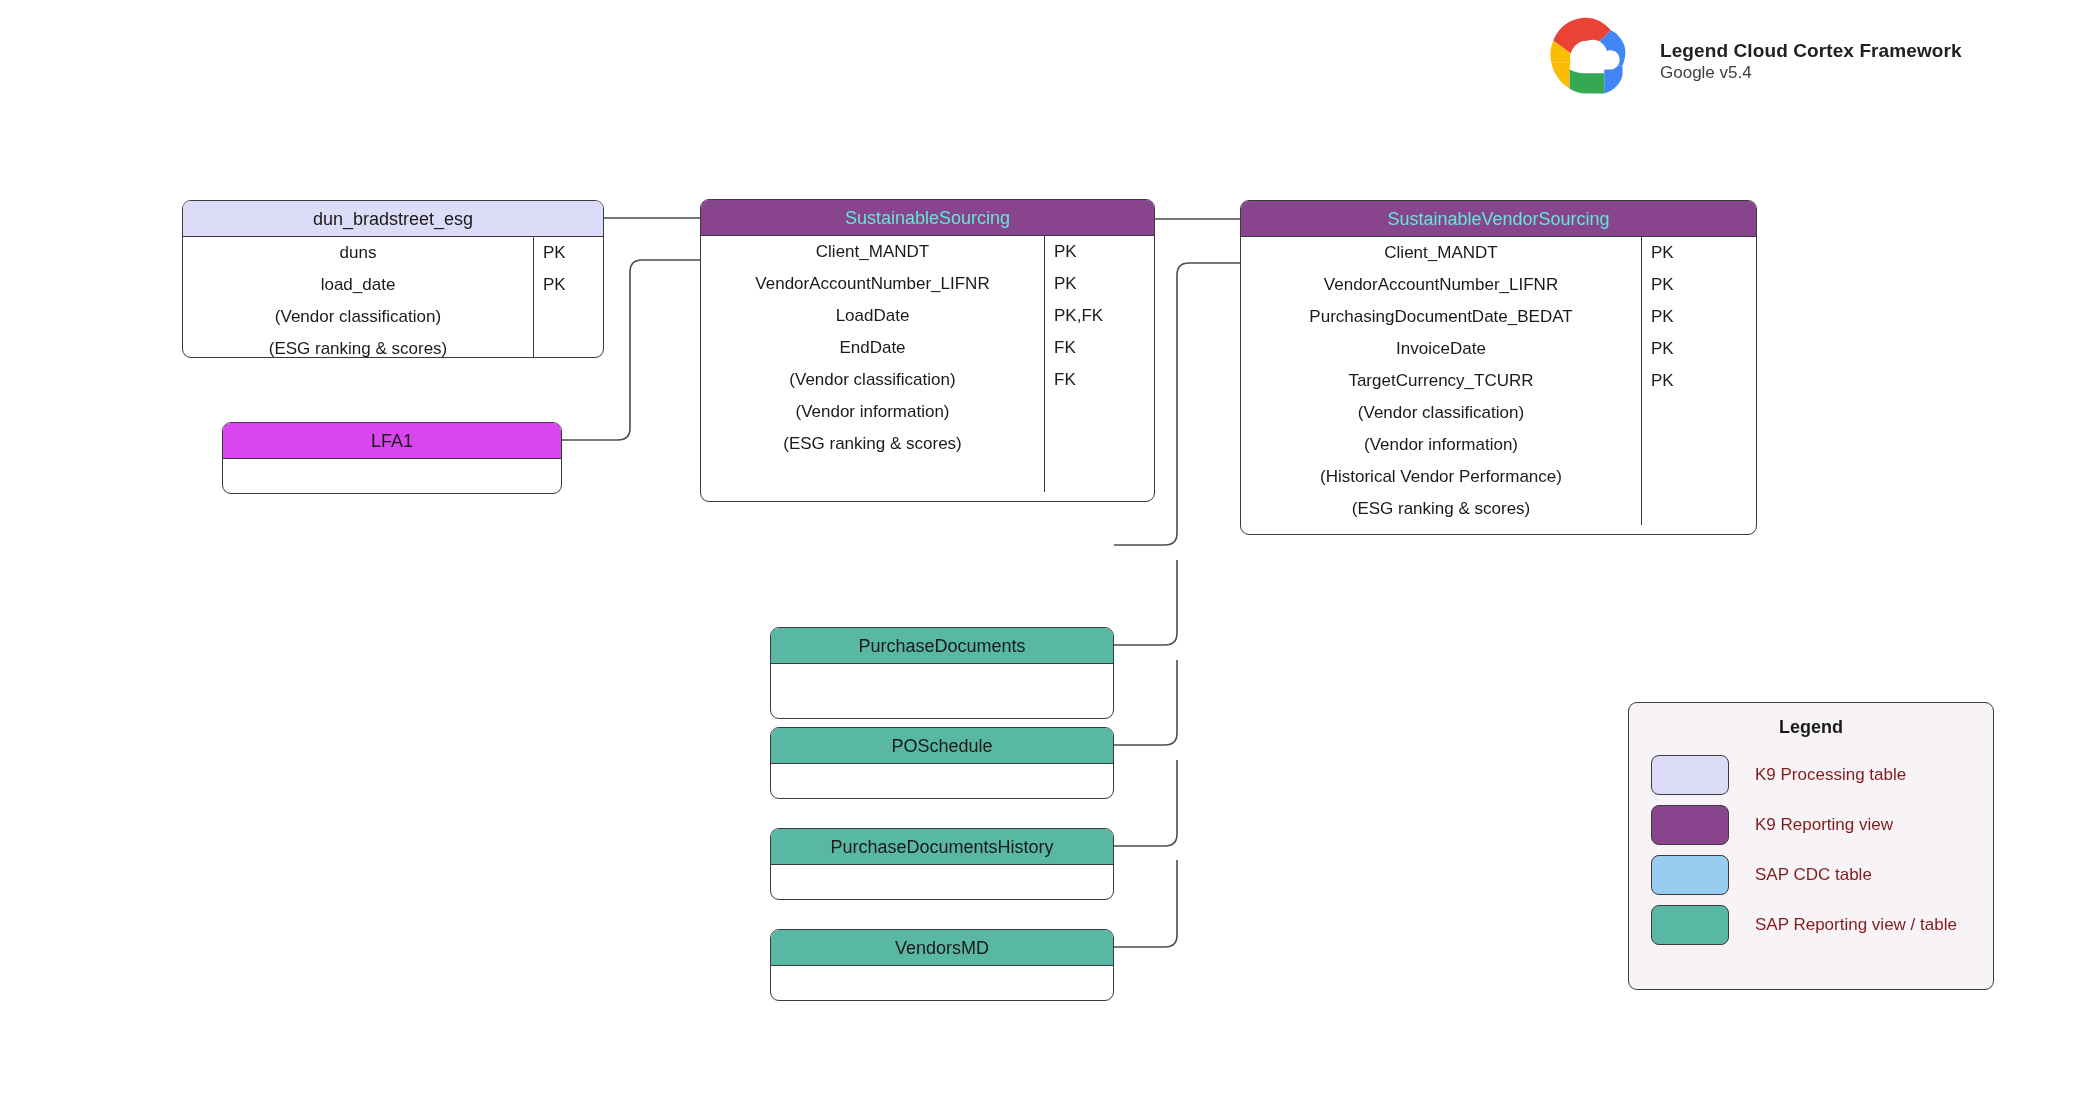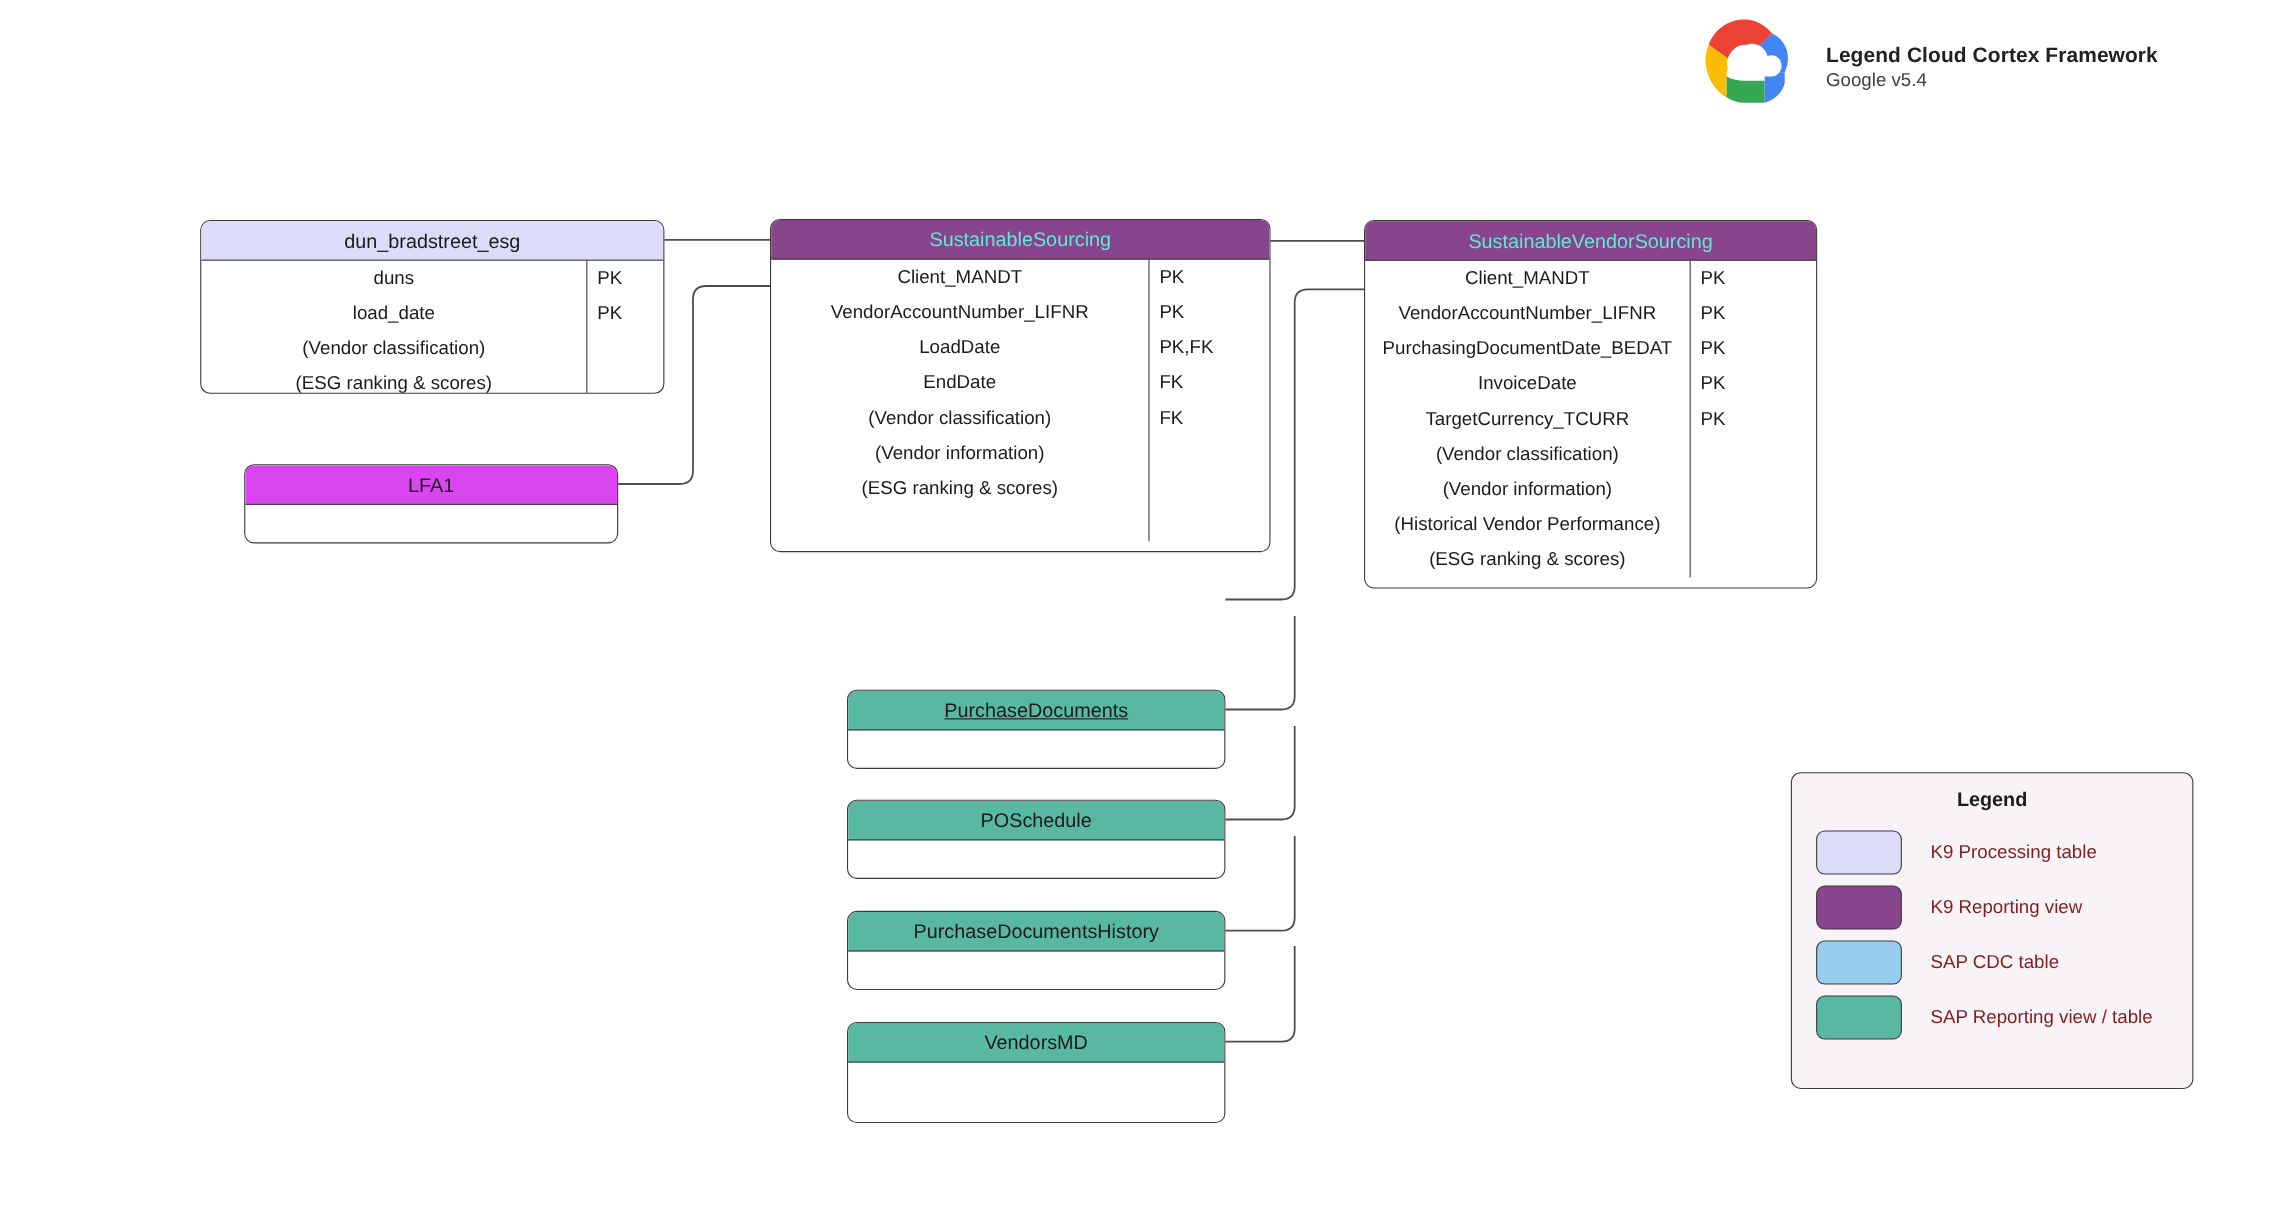--- a/index.html
+++ b/index.html
@@ -214,21 +214,21 @@
         <div class="key-row">PK,FK</div>
         <div class="key-row">FK</div>
         <div class="key-row">FK</div>
         <div class="key-row"></div>
         <div class="key-row"></div>
         <div class="key-row"></div>
       </div>
     </div>
   </div>
 
-  <div class="entity" style="left:1240px; top:200px; width:412px; height:335px;">
+  <div class="entity" style="left:1240px; top:200px; width:517px; height:335px;">
     <div class="entity-head head-purple">SustainableVendorSourcing</div>
     <div class="entity-body">
       <div class="col-fields">
         <div class="field-row">Client_MANDT</div>
         <div class="field-row">VendorAccountNumber_LIFNR</div>
         <div class="field-row">PurchasingDocumentDate_BEDAT</div>
         <div class="field-row">InvoiceDate</div>
         <div class="field-row">TargetCurrency_TCURR</div>
         <div class="field-row">(Vendor classification)</div>
         <div class="field-row">(Vendor information)</div>
@@ -243,36 +243,36 @@
         <div class="key-row">PK</div>
         <div class="key-row"></div>
         <div class="key-row"></div>
         <div class="key-row"></div>
         <div class="key-row"></div>
       </div>
     </div>
   </div>
 
 
-  <div class="entity" style="left:770px; top:627px; width:344px; height:72px;text-decoration:underline;">
+  <div class="entity" style="left:770px; top:627px; width:344px; height:92px;">
     <div class="entity-head head-green">PurchaseDocuments</div>
     <div class="entity-empty"></div>
   </div>
 
   <div class="entity" style="left:770px; top:727px; width:344px; height:72px;">
     <div class="entity-head head-green">POSchedule</div>
     <div class="entity-empty"></div>
   </div>
 
   <div class="entity" style="left:770px; top:828px; width:344px; height:72px;">
     <div class="entity-head head-green">PurchaseDocumentsHistory</div>
     <div class="entity-empty"></div>
   </div>
 
-  <div class="entity" style="left:770px; top:929px; width:344px; height:92px;">
+  <div class="entity" style="left:770px; top:929px; width:344px; height:72px;">
     <div class="entity-head head-green">VendorsMD</div>
     <div class="entity-empty"></div>
   </div>
 
   <div class="legend">
     <div class="legend-title">Legend</div>
 
     <div class="legend-row">
       <div class="legend-swatch sw-lavender"></div>
       <div class="legend-label">K9 Processing table</div>

